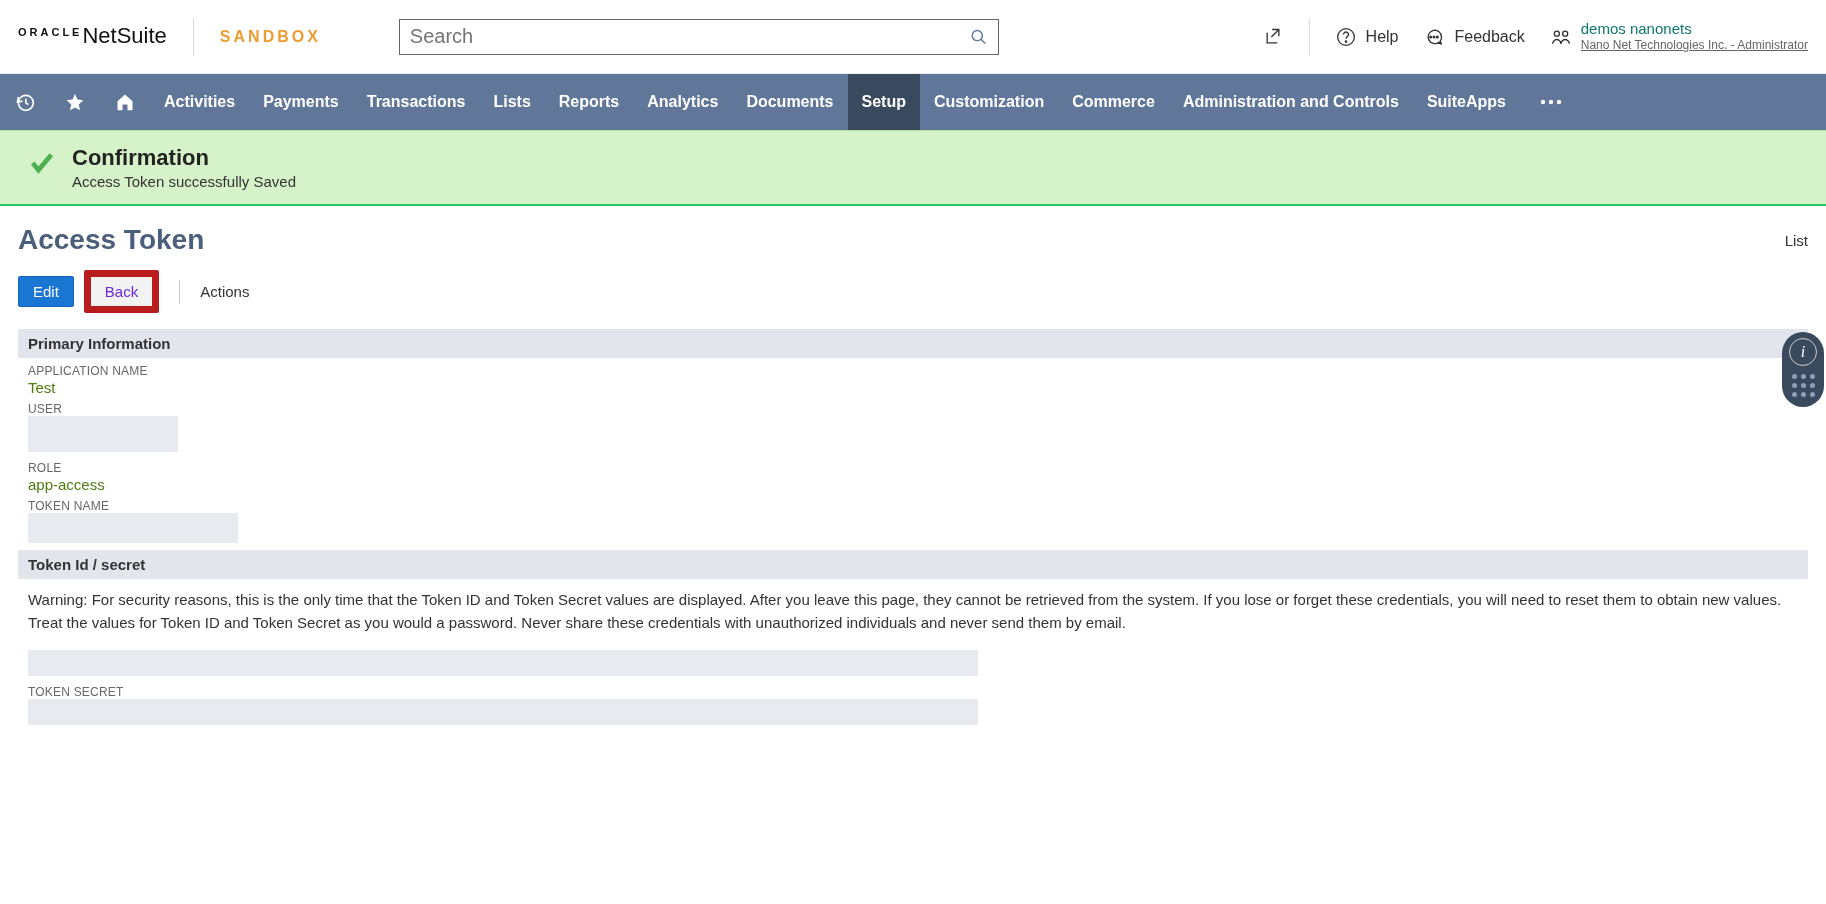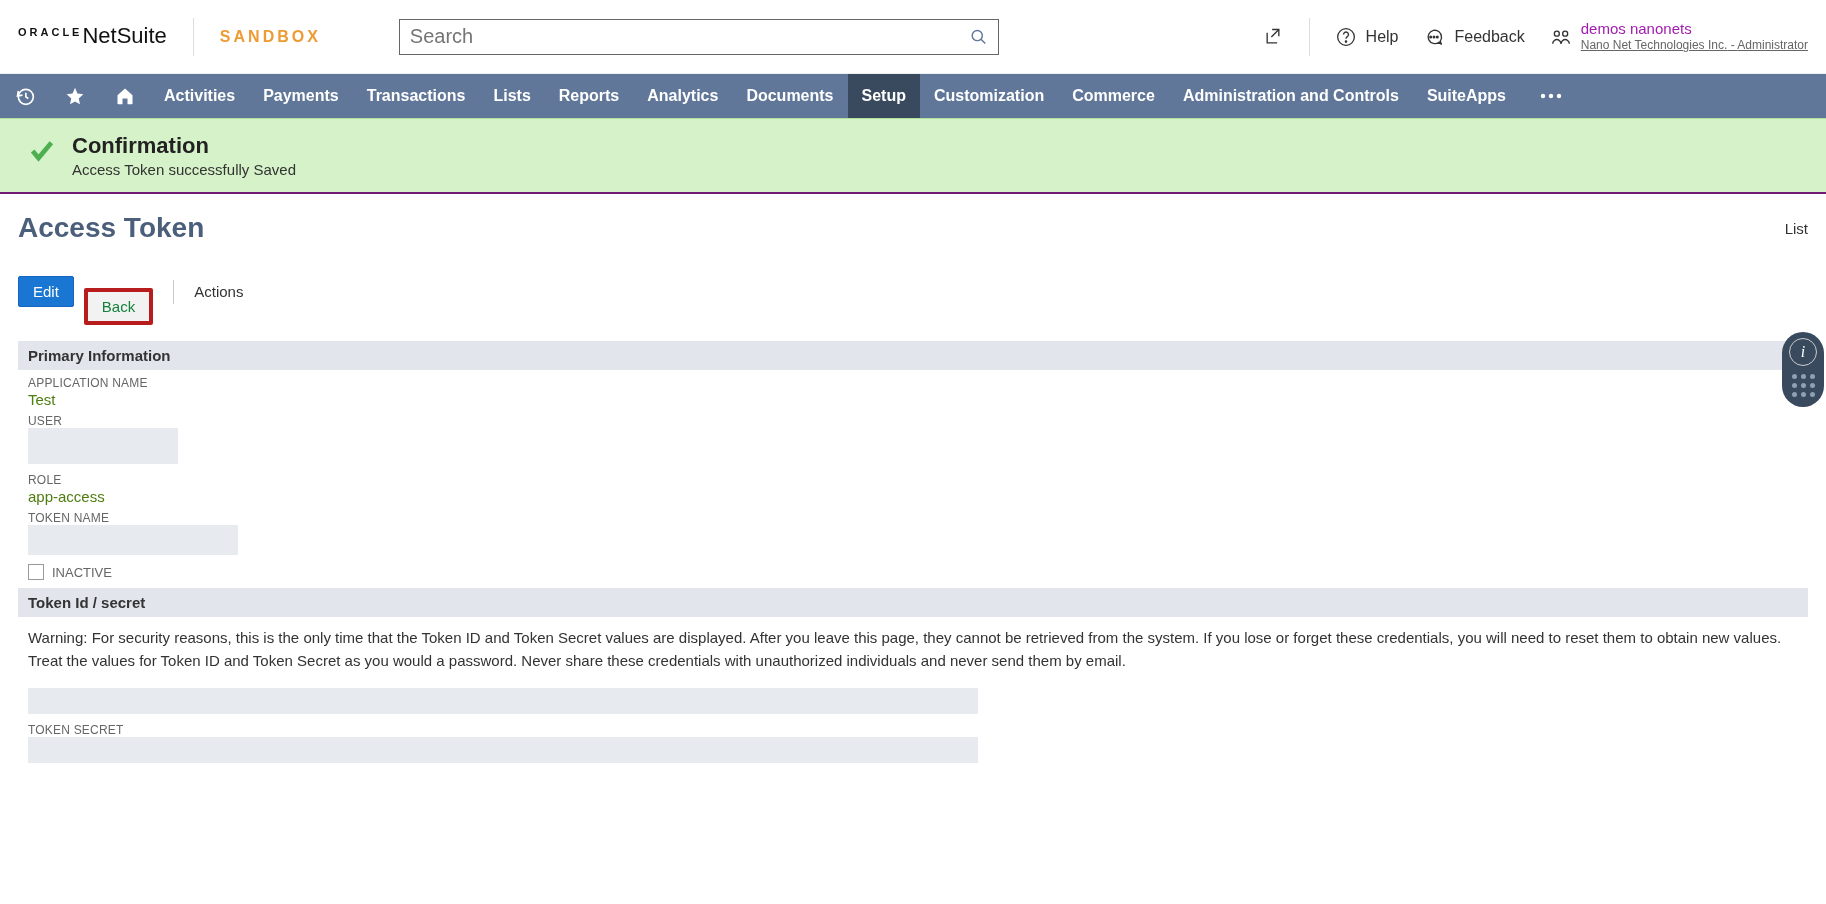--- a/index.html
+++ b/index.html
@@ -15,46 +15,46 @@
     .sandbox-label { font-weight: 700; letter-spacing: 3px; color: #ED9B33; font-size: 16px; }
 
     .search-wrap { flex: 0 0 auto; margin-left: 48px; width: 600px; height: 36px; border: 1px solid #666; display: flex; align-items: center; padding: 0 10px; justify-content: space-between; }
     .search-wrap input { border: none; outline: none; font-size: 20px; color: #555; width: 100%; }
     .search-icon { width: 18px; height: 18px; color: #607799; }
 
     .top-right { margin-left: auto; display: flex; align-items: center; gap: 26px; }
     .top-icon { width: 20px; height: 20px; color: #333; }
     .top-link { display: flex; align-items: center; gap: 10px; font-size: 16px; font-weight: 400; color: #333; cursor: pointer; }
     .user-block { display: flex; flex-direction: column; line-height: 1.3; }
-    .user-block .uname { font-size: 15px; color: #a21caf; }
+    .user-block .uname { font-size: 15px; color: #0f766e; }
     .user-block .sub { font-size: 12px; color: #666; text-decoration: underline; }
 
     
-    .main-nav { background: #607799; height: 44px; display: flex; align-items: stretch; color: #fff; }
+    .main-nav { background: #607799; height: 56px; display: flex; align-items: stretch; color: #fff; }
     .nav-icon-btn { width: 50px; display: flex; align-items: center; justify-content: center; cursor: pointer; }
     .nav-item { padding: 0 14px; display: flex; align-items: center; font-size: 16px; font-weight: 600; cursor: pointer; }
     .nav-item.active { background: #3a4a5e; }
     .nav-more { margin-left: 4px; padding: 0 16px; display: flex; align-items: center; cursor: pointer; }
 
     
-    .confirm-bar { background: #d6f2c8; border-top: 1px solid #b0e29a; border-bottom: 2px solid #701a75; padding: 14px 26px; display: flex; align-items: flex-start; gap: 14px; }
+    .confirm-bar { background: #d6f2c8; border-top: 1px solid #b0e29a; border-bottom: 2px solid #22c55e; padding: 14px 26px; display: flex; align-items: flex-start; gap: 14px; }
     .check-icon { width: 32px; height: 28px; color: #4CAF50; margin-top: 4px; }
     .confirm-text .title { font-size: 22px; font-weight: 700; color: #222; }
     .confirm-text .msg { font-size: 15px; color: #333; margin-top: 2px; }
 
     
     .page { padding: 18px; }
     .page-header-row { display: flex; align-items: center; justify-content: space-between; }
     .page-title { font-size: 28px; font-weight: 700; color: #4b5f7b; }
     .list-link { color: #333; font-size: 15px; cursor: pointer; }
 
     .action-row { margin-top: 14px; display: flex; align-items: center; gap: 10px; }
     .btn { padding: 6px 14px; font-size: 15px; border-radius: 2px; cursor: pointer; border: 1px solid transparent; font-weight: 500; }
     .btn-primary { background: #1976D2; color: #fff; border-color: #1565C0; }
-    .btn-secondary { background: #f2f2f2; color: #15803d; border: 4px solid #b91c1c; margin-top: 30px; }
+    .btn-secondary { background: #f2f2f2; color: #6d28d9; border: 7px solid #b91c1c; }
     .vsep { width: 1px; height: 24px; background: #ccc; margin: 0 10px; }
     .actions-link { font-size: 15px; color: #333; cursor: pointer; font-weight: 500; }
 
     .section-header { background: #e2e6ec; font-weight: 700; color: #333; padding: 6px 10px; margin-top: 16px; font-size: 15px; }
 
     .field-block { padding: 6px 10px 0 10px; }
     .field-label { font-size: 12px; color: #666; letter-spacing: 0.2px; }
     .field-value { font-size: 15px; color: #4d7c0f; margin-top: 1px; }
     .redacted { background: #e7ebf0; display: inline-block; min-height: 22px; }
     .redacted.w1 { width: 150px; height: 36px; }
@@ -210,24 +210,20 @@
   <div class="field-block">
     <div class="field-label">ROLE</div>
     <div class="field-value">app-access</div>
   </div>
 
   <div class="field-block">
     <div class="field-label">TOKEN NAME</div>
     <div class="redacted w2"></div>
   </div>
 
-  <div class="inactive-row">
-    <div class="check-box"></div>
-    <span class="inactive-label">INACTIVE</span>
-  </div>
 
   <div class="section-header" style="margin-top:4px">Token Id / secret</div>
 
   <div class="warning-text">
     <div>Warning: For security reasons, this is the only time that the Token ID and Token Secret values are displayed. After you leave this page, they cannot be retrieved from the system. If you lose or forget these credentials, you will need to reset them to obtain new values.</div>
     <div>Treat the values for Token ID and Token Secret as you would a password. Never share these credentials with unauthorized individuals and never send them by email.</div>
   </div>
 
   <div class="field-block">
     <div class="redacted w3"></div>

